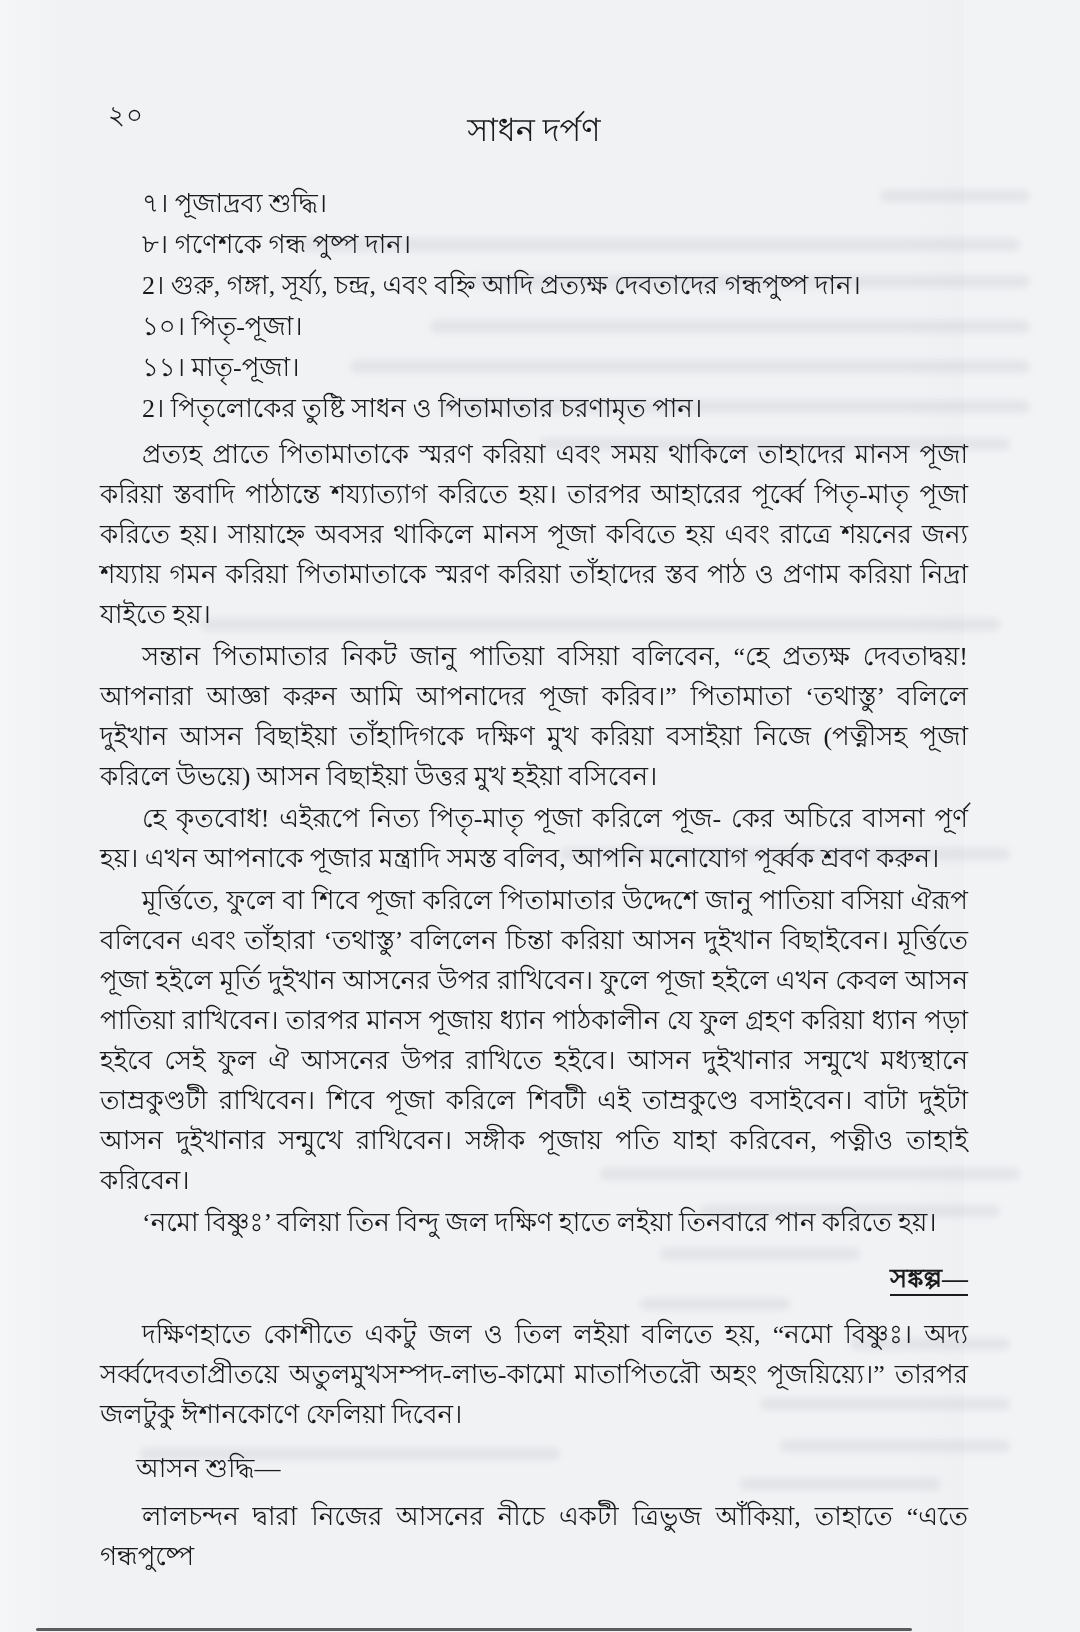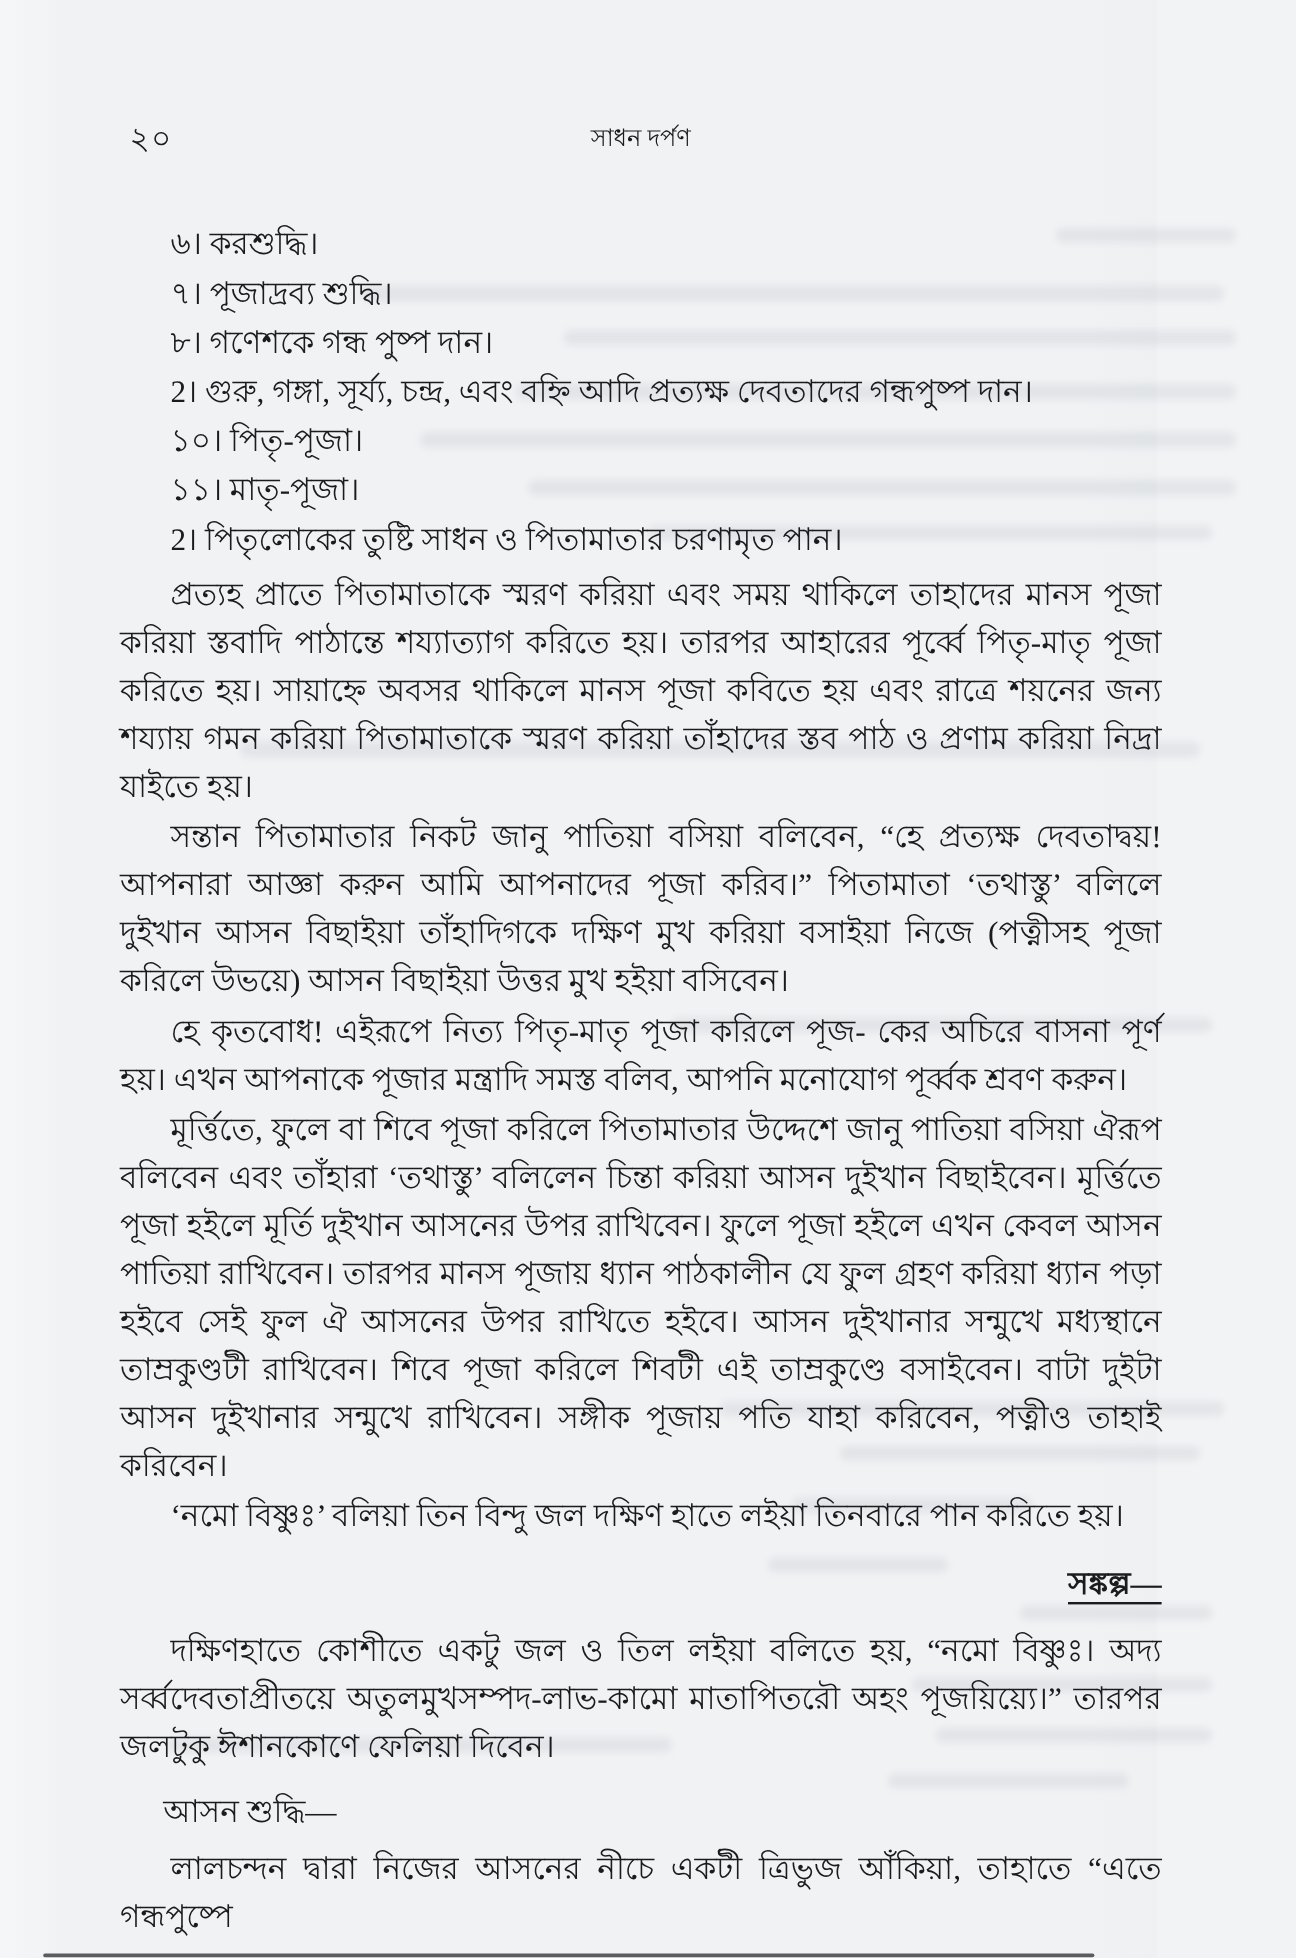--- a/index.html
+++ b/index.html
@@ -38,23 +38,23 @@
     position: absolute;
     left: 8px;
     top: 0;
     font-size: 26px;
     letter-spacing: 1px;
   }
   .book-title {
     position: absolute;
     left: 0;
     right: 0;
-    top: 0;
+    top: 14px;
     text-align: center;
-    font-size: 20px;
+    font-size: 32px;
   }
   .step-list {
     margin: 0 0 6px 0;
   }
   .step-item {
     padding-left: 42px;
     line-height: 40px;
     margin-bottom: 1px;
     white-space: nowrap;
   }
@@ -123,21 +123,20 @@
   <div class="ghost light" style="left:740px; top:1478px; width:200px; height:12px;"></div>
 
   <div class="content">
 
     <div class="page-header">
       <span class="page-number">২০</span>
       <span class="book-title">সাধন দর্পণ</span>
     </div>
 
     <div class="step-list">
-      <div class="step-item">৬। করশুদ্ধি।</div>
       <div class="step-item">৭। পূজাদ্রব্য শুদ্ধি।</div>
       <div class="step-item">৮। গণেশকে গন্ধ পুষ্প দান।</div>
       <div class="step-item">2। গুরু, গঙ্গা, সূর্য্য, চন্দ্র, এবং বহ্নি আদি প্রত্যক্ষ দেবতাদের গন্ধপুষ্প দান।</div>
       <div class="step-item">১০। পিতৃ-পূজা।</div>
       <div class="step-item">১১। মাতৃ-পূজা।</div>
       <div class="step-item">2। পিতৃলোকের তুষ্টি সাধন ও পিতামাতার চরণামৃত পান।</div>
     </div>
 
     <p class="body-para">প্রত্যহ প্রাতে পিতামাতাকে স্মরণ করিয়া এবং সময় থাকিলে তাহাদের মানস পূজা করিয়া স্তবাদি পাঠান্তে শয্যাত্যাগ করিতে হয়। তারপর আহারের পূর্ব্বে পিতৃ-মাতৃ পূজা করিতে হয়। সায়াহ্নে অবসর থাকিলে মানস পূজা কবিতে হয় এবং রাত্রে শয়নের জন্য শয্যায় গমন করিয়া পিতামাতাকে স্মরণ করিয়া তাঁহাদের স্তব পাঠ ও প্রণাম করিয়া নিদ্রা যাইতে হয়।</p>
     <p class="body-para">সন্তান পিতামাতার নিকট জানু পাতিয়া বসিয়া বলিবেন, “হে প্রত্যক্ষ দেবতাদ্বয়! আপনারা আজ্ঞা করুন আমি আপনাদের পূজা করিব।” পিতামাতা ‘তথাস্তু’ বলিলে দুইখান আসন বিছাইয়া তাঁহাদিগকে দক্ষিণ মুখ করিয়া বসাইয়া নিজে (পত্নীসহ পূজা করিলে উভয়ে) আসন বিছাইয়া উত্তর মুখ হইয়া বসিবেন।</p>

